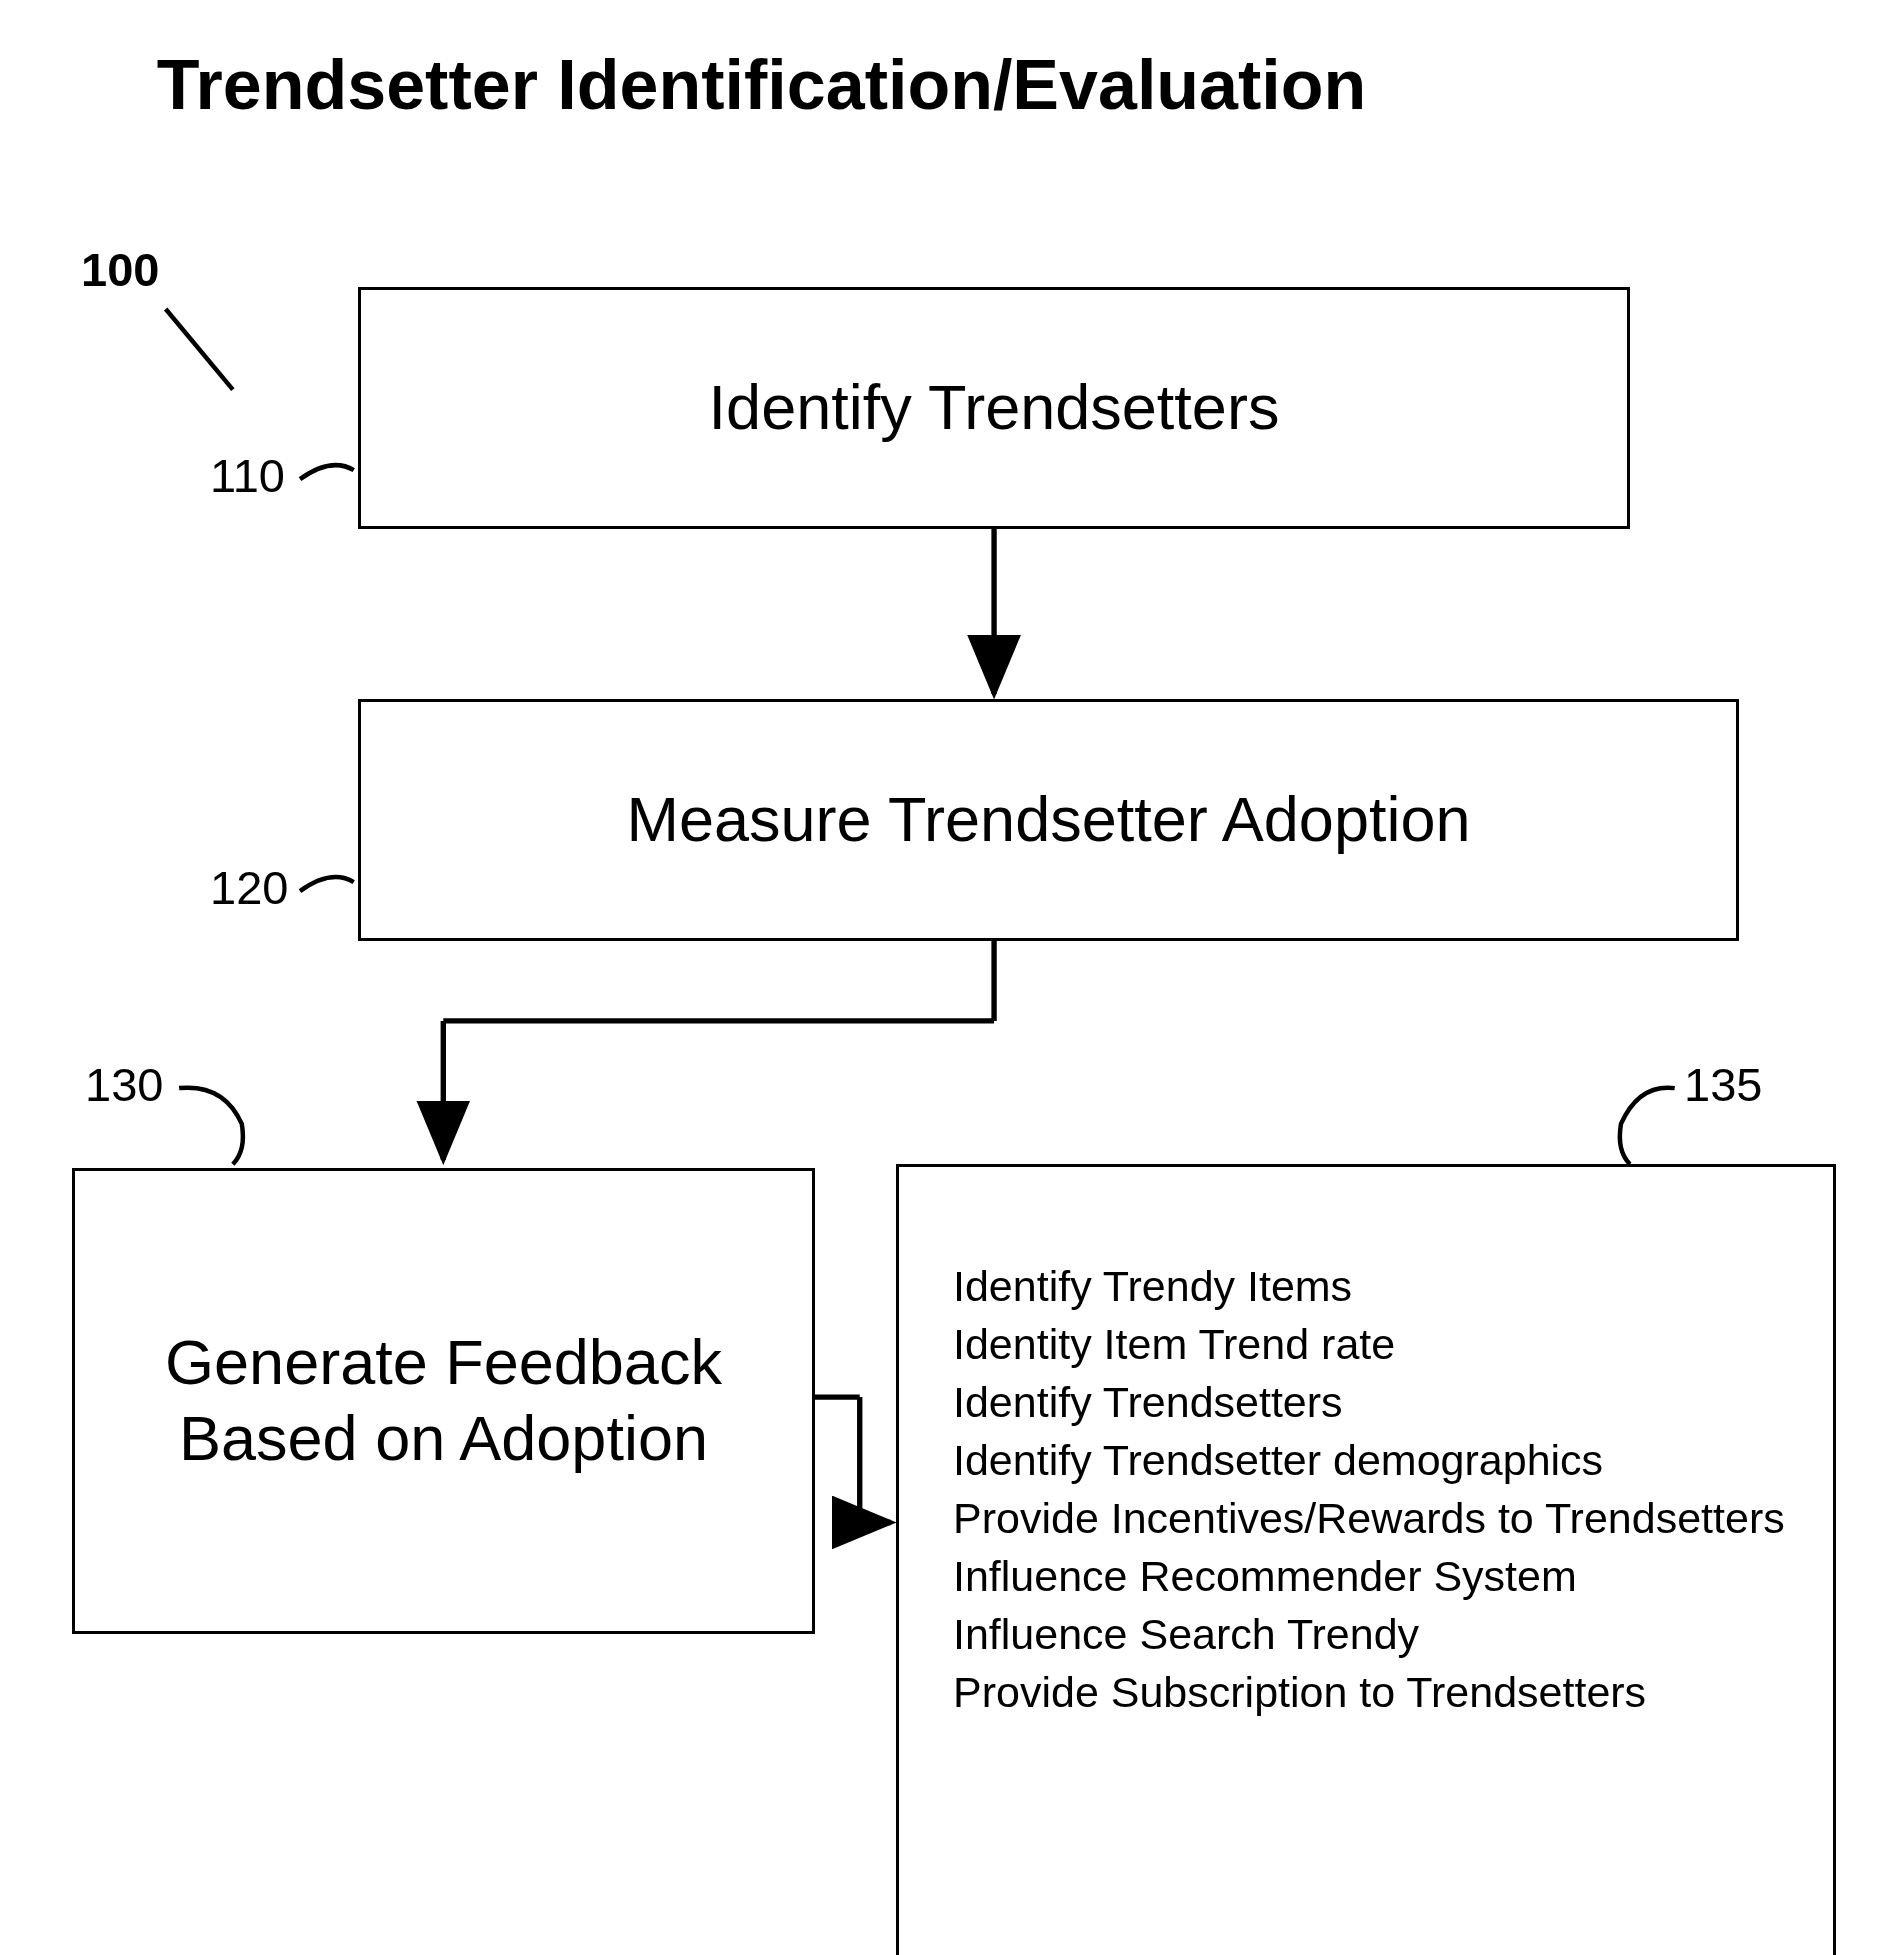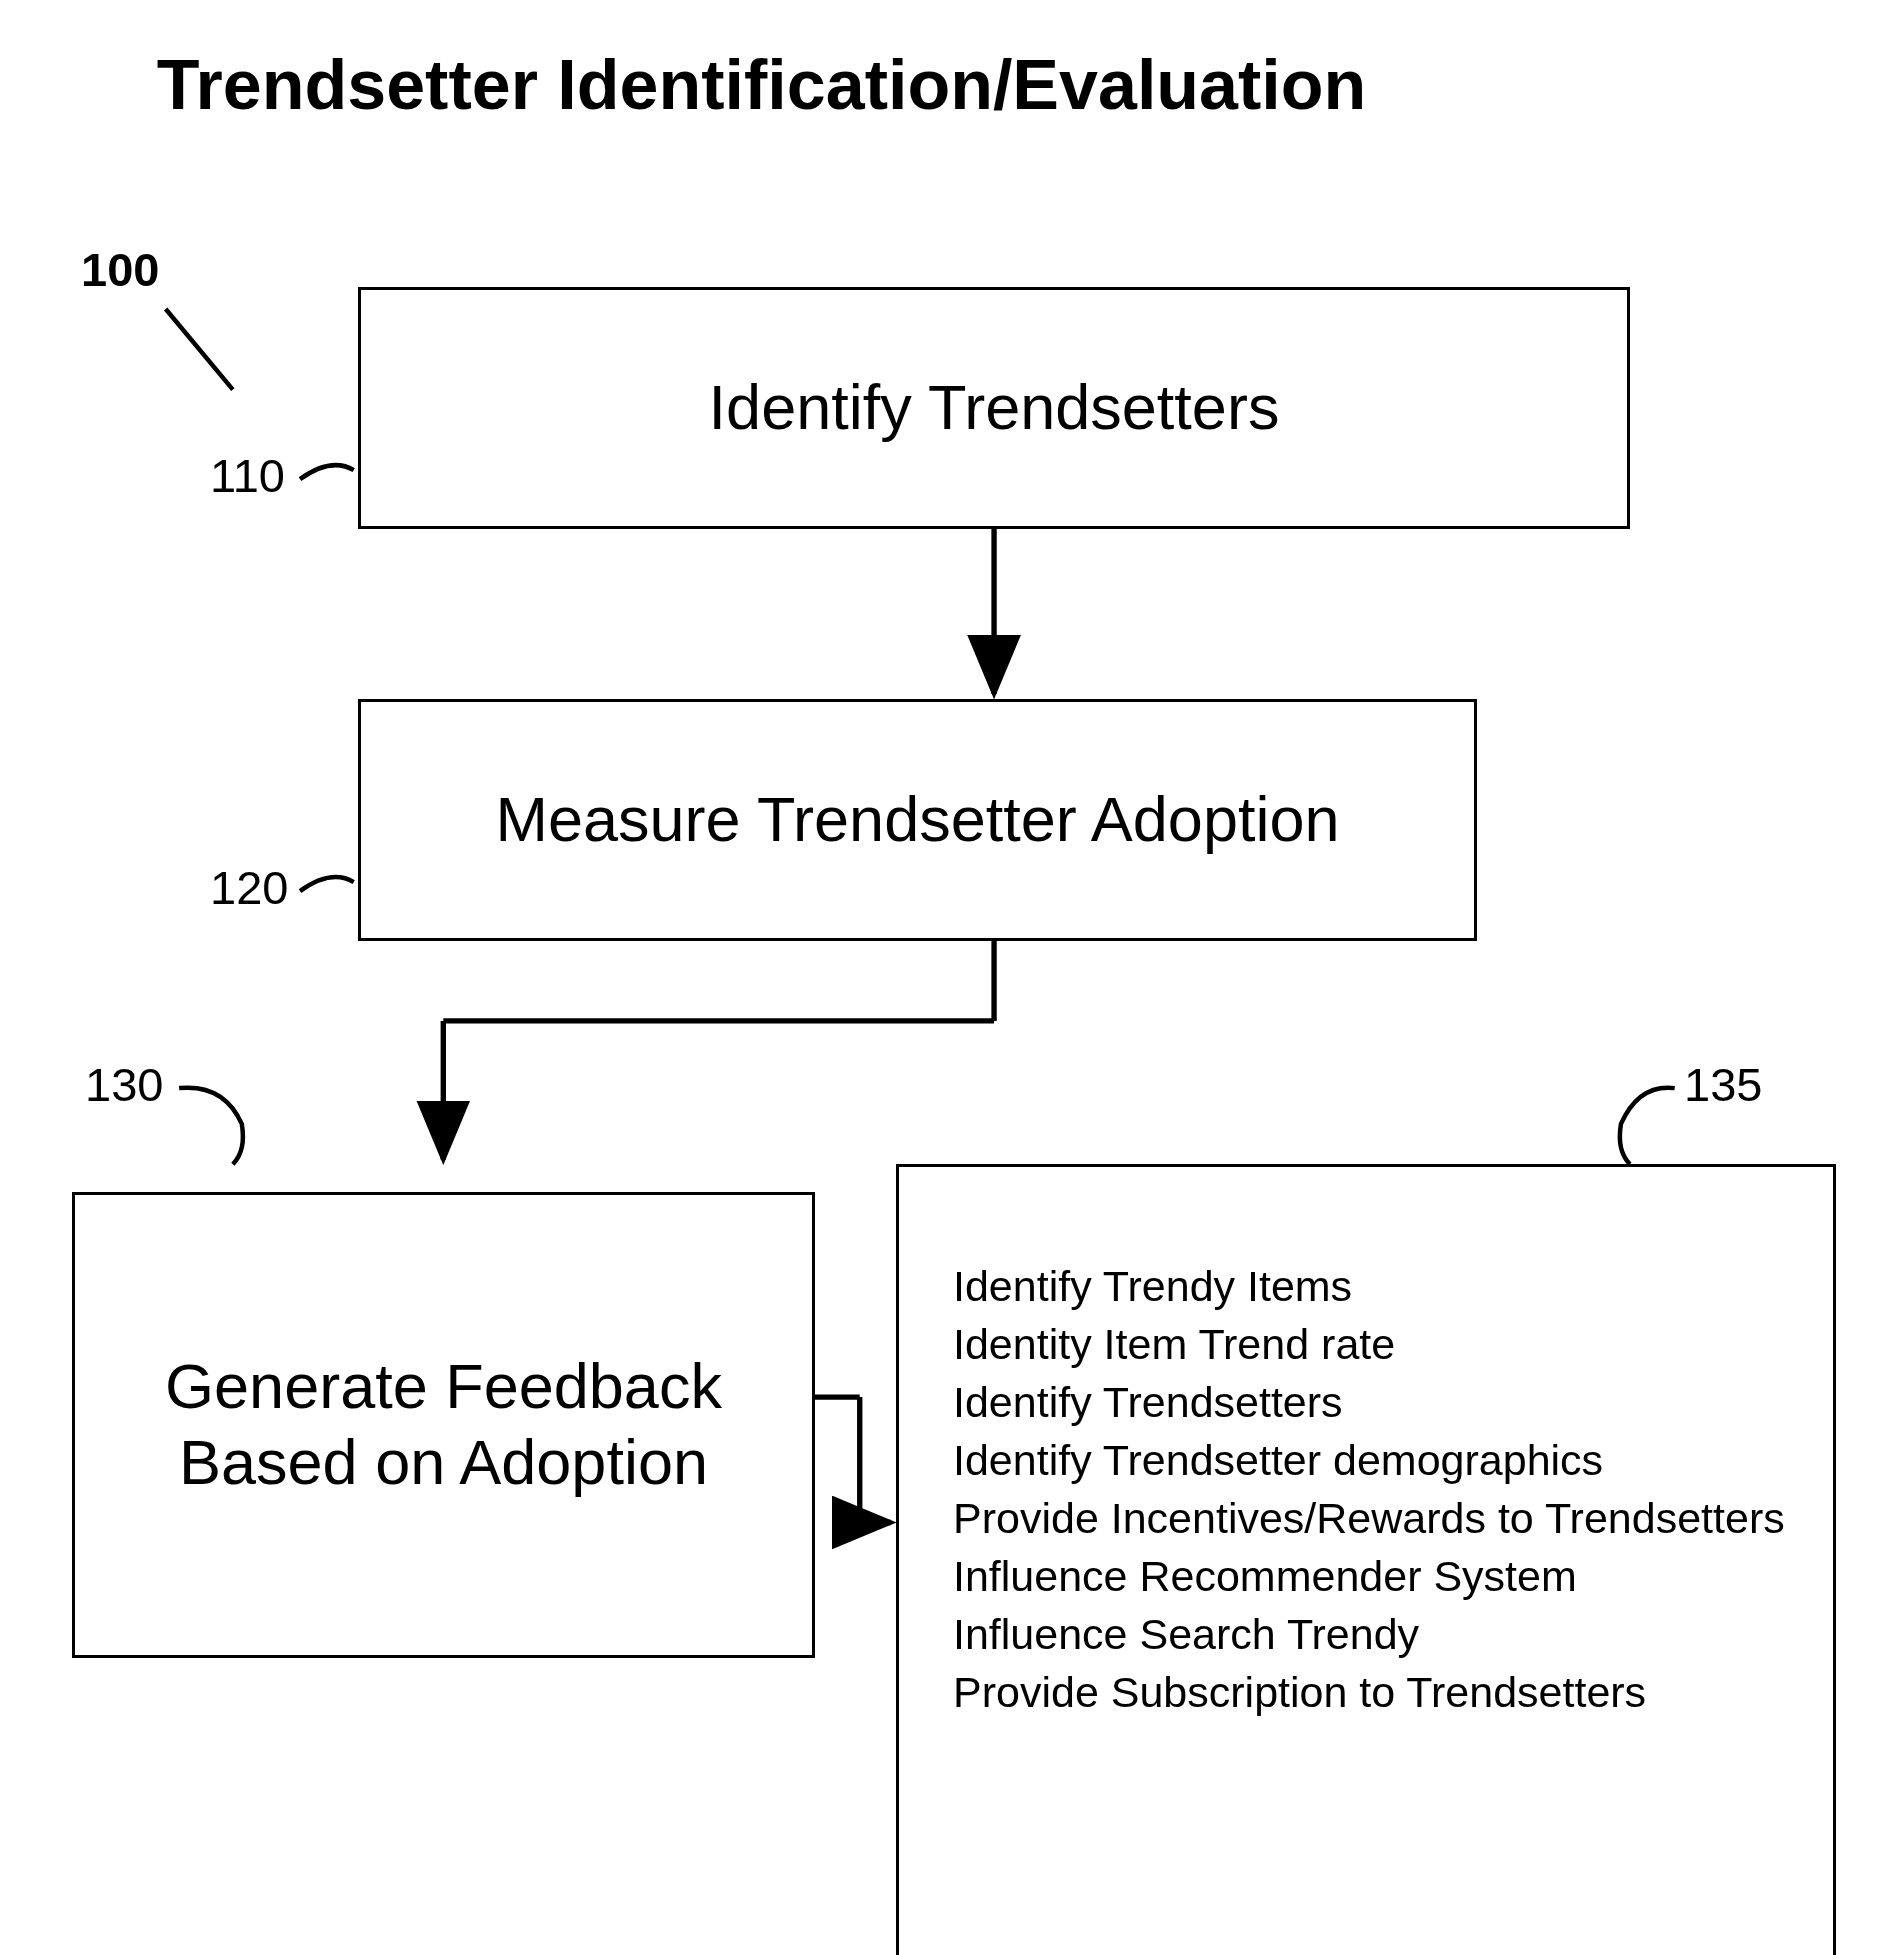--- a/index.html
+++ b/index.html
@@ -68,25 +68,25 @@
 <div class="ref ref-bold" style="left:81px; top:242px;">100</div>
 <div class="ref" style="left:210px; top:448px;">110</div>
 <div class="ref" style="left:210px; top:860px;">120</div>
 <div class="ref" style="left:85px; top:1057px;">130</div>
 <div class="ref" style="left:1684px; top:1057px;">135</div>
 
 <div class="box" style="left:358px; top:287px; width:1272px; height:242px;">
   <span>Identify Trendsetters</span>
 </div>
 
-<div class="box" style="left:358px; top:699px; width:1119px; height:242px;">
+<div class="box" style="left:358px; top:699px; width:1381px; height:242px;">
   <span>Measure Trendsetter Adoption</span>
 </div>
 
-<div class="box" style="left:72px; top:1192px; width:743px; height:466px; padding:0 36px;">
+<div class="box" style="left:72px; top:1168px; width:743px; height:466px; padding:0 36px;">
   <span>Generate Feedback Based on Adoption</span>
 </div>
 
 <div class="box-list" style="left:896px; top:1164px; width:940px; height:824px;">
   <div>Identify Trendy Items</div>
   <div>Identity Item Trend rate</div>
   <div>Identify Trendsetters</div>
   <div>Identify Trendsetter demographics</div>
   <div>Provide Incentives/Rewards to Trendsetters</div>
   <div>Influence Recommender System</div>

